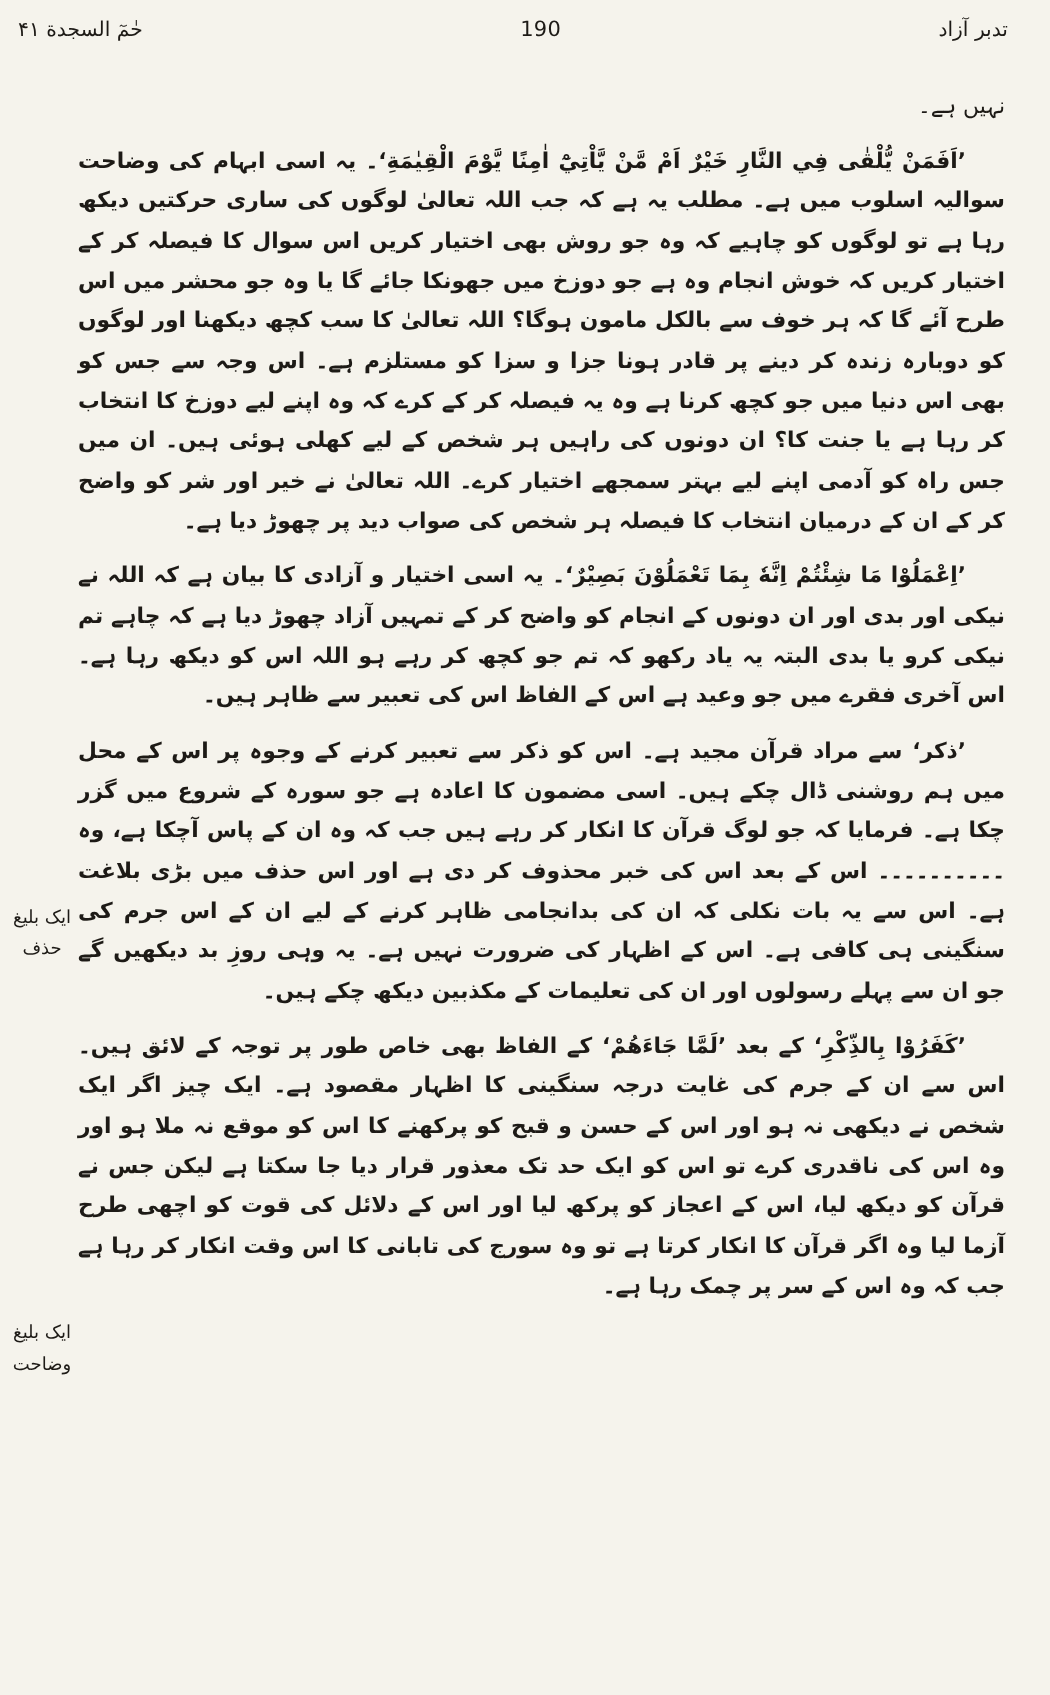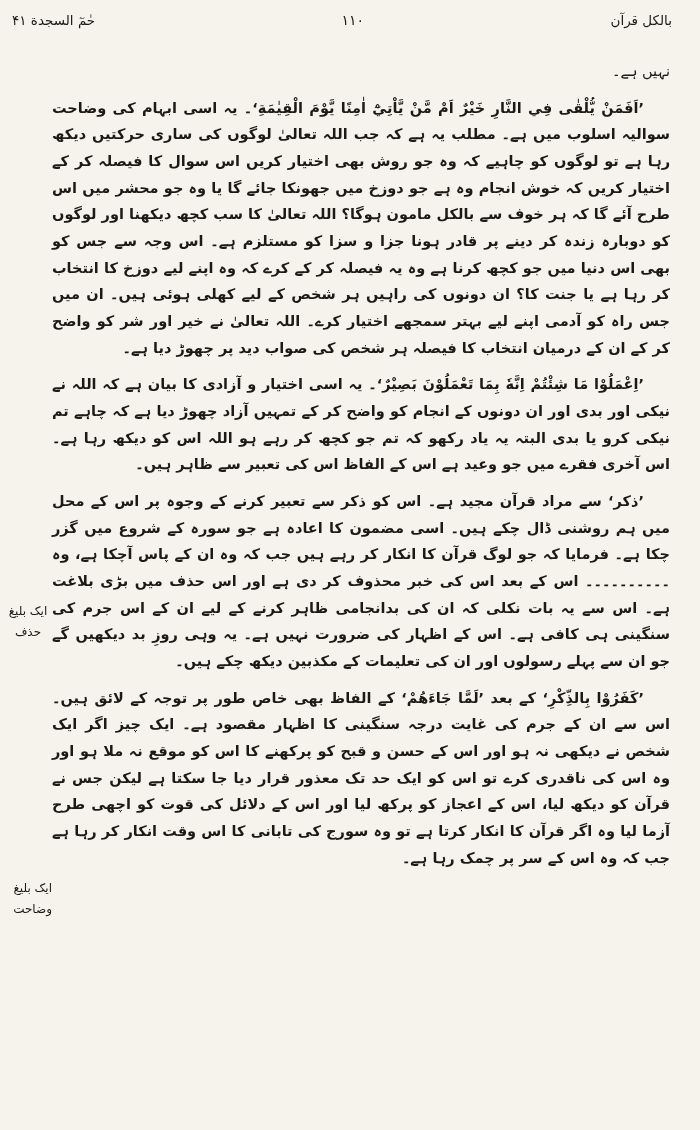--- a/index.html
+++ b/index.html
@@ -68,30 +68,30 @@
     position: absolute;
     left: 4px;
     width: 48px;
     font-size: 12px;
     line-height: 1.75;
     text-align: center;
     direction: rtl;
     color: var(--ink, #1d1a16);
   }
   .note-1 { top: 601px; }
-  .note-2 { top: 878px; text-align: right; }
+  .note-2 { top: 878px; }
 </style>
 </head>
 <body>
 
 <div class="page">
 
   <header class="page-header">
-    <span class="hdr hdr-right">بالکل قرآن</span>
-    <span class="hdr hdr-center">۱۱۰</span>
+    <span class="hdr hdr-right">تدبر آزاد</span>
+    <span class="hdr hdr-center">190</span>
     <span class="hdr hdr-left">حٰمٓ السجدة ۴۱</span>
   </header>
 
   <aside class="margin-note note-1">ایک بلیغ حذف</aside>
   <aside class="margin-note note-2">ایک بلیغ وضاحت</aside>
 
   <main class="body-text">
 
     <p class="continuation">نہیں ہے۔</p>
 

